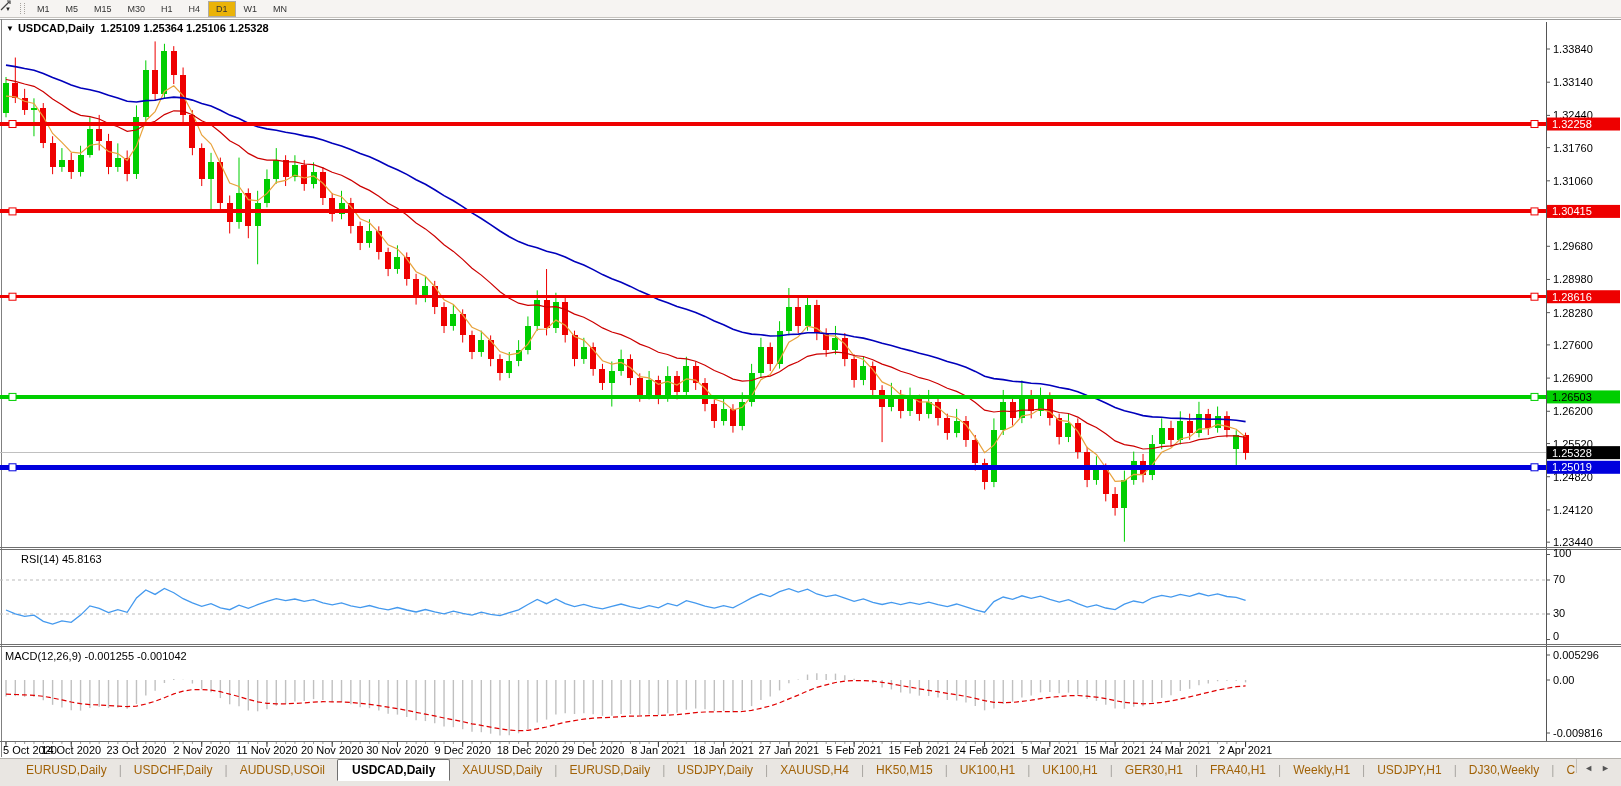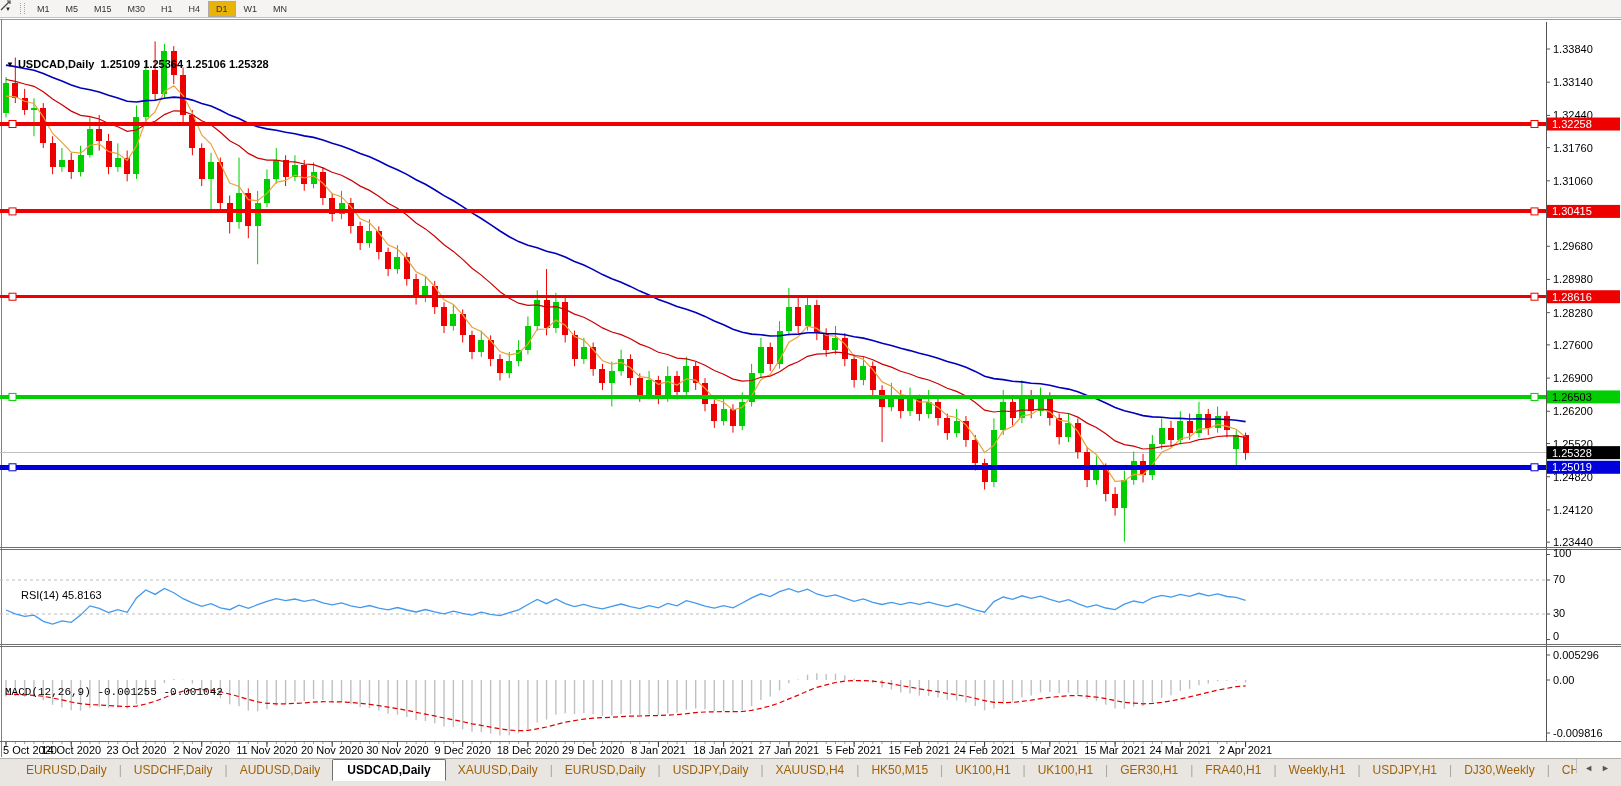--- a/index.html
+++ b/index.html
@@ -9,25 +9,25 @@
   svg{position:absolute;left:0;top:0;z-index:1;}
   
   .toolbar{position:absolute;left:0;top:0;width:1621px;height:17px;background:#f6f4f2;
            border-bottom:1px solid #c6c3bf;z-index:3;display:flex;align-items:center;}
   .tool-btn{display:flex;align-items:center;gap:2px;padding:0 5px;height:15px;cursor:default;}
   .caret{font-size:6px;color:#222;line-height:1;}
   .grip{width:3px;height:11px;border-left:1px dotted #a7a39e;border-right:1px dotted #a7a39e;margin:0 4px;}
   .tf-btn{font-size:9px;color:#333;padding:1px 7px;height:12px;line-height:12px;border:1px solid transparent;}
   .tf-btn.active{background:#eab308;border:1px solid #aeaaa5;}
   
-  .ovl{position:absolute;z-index:2;font-size:11px;color:#000;white-space:pre;margin-top:36px;}
+  .ovl{position:absolute;z-index:2;font-size:11px;color:#000;white-space:pre;}
   .chart-title{left:6px;top:22px;font-weight:bold;}
   .chart-title .tri{font-size:8px;vertical-align:1px;margin-right:4px;}
   .rsi-label{left:5px;top:553px;padding-left:16px;}
-  .macd-label{left:5px;top:650px;font-family:Liberation Mono, monospace;}
+  .macd-label{left:5px;top:650px;}
   
   .tabbar{position:absolute;left:0;top:758px;width:1621px;height:28px;background:#e9e6e2;
           border-top:1px solid #b3b0ab;z-index:3;display:flex;align-items:flex-start;}
   .tabs{display:flex;align-items:center;height:22px;padding-left:14px;overflow:hidden;flex:1;}
   .tab{font-size:12px;color:#a16207;padding:3px 12px;white-space:nowrap;}
   .tab.active{background:#fff;color:#000;font-weight:bold;border:1px solid #6f6f6f;border-bottom:1px solid #fff;
               border-radius:2px 2px 0 0;padding:3px 14px;}
   .tab-sep{color:#a8a5a1;font-size:12px;}
   .tab-scroll{display:flex;align-items:center;gap:2px;padding:4px 8px 0 4px;border-left:1px solid #c2bfba;}
   .scroll-btn{font-size:9px;color:#555;padding:0 3px;}
@@ -1005,21 +1005,21 @@
   <div class="ovl chart-title"><span class="tri">▼</span><span>USDCAD,Daily</span>&nbsp;&nbsp;<span>1.25109 1.25364 1.25106 1.25328</span></div>
   <div class="ovl rsi-label">RSI(14) 45.8163</div>
   <div class="ovl macd-label">MACD(12,26,9) -0.001255 -0.001042</div>
 
   <div class="tabbar">
     <div class="tabs" id="tabs">
         <span class="tab">EURUSD,Daily</span>
         <span class="tab-sep">|</span>
         <span class="tab">USDCHF,Daily</span>
         <span class="tab-sep">|</span>
-        <span class="tab">AUDUSD,Daily</span>
+        <span class="tab">AUDUSD,USOil</span>
         <span class="tab active">USDCAD,Daily</span>
         <span class="tab">XAUUSD,Daily</span>
         <span class="tab-sep">|</span>
         <span class="tab">EURUSD,Daily</span>
         <span class="tab-sep">|</span>
         <span class="tab">USDJPY,Daily</span>
         <span class="tab-sep">|</span>
         <span class="tab">XAUUSD,H4</span>
         <span class="tab-sep">|</span>
         <span class="tab">HK50,M15</span>

